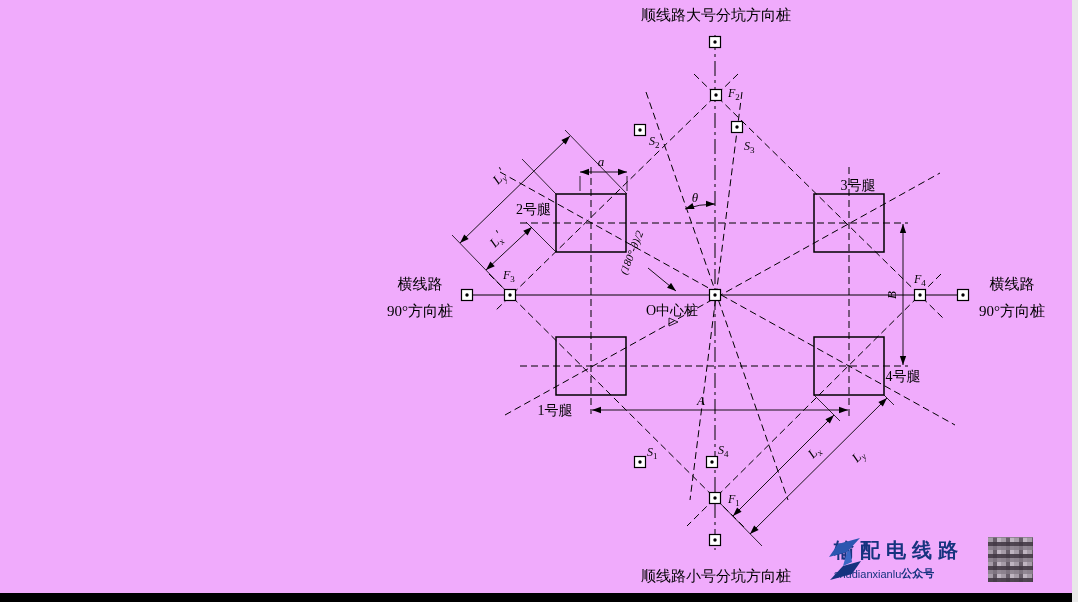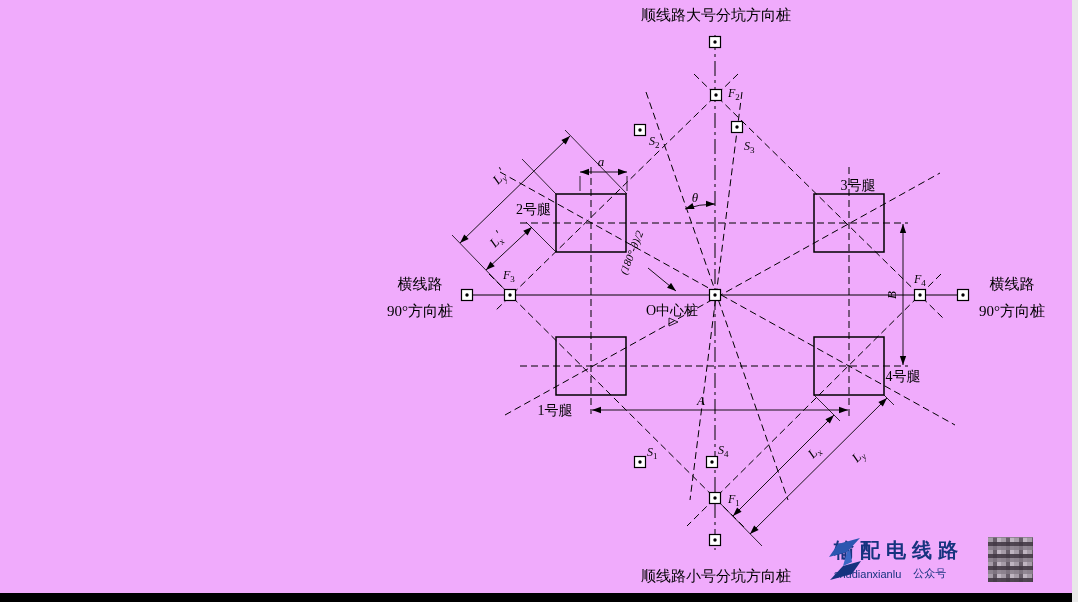--- a/index.html
+++ b/index.html
@@ -20,21 +20,21 @@
   .cl{stroke-dasharray:15 4 3 4;}
   .thin{stroke-width:0.8;}
   .dim{stroke-width:0.9;}
   .stk rect{fill:#fff;stroke:#000;stroke-width:1.2;}
   .stk circle{fill:#000;stroke:none;}
   
   .brand{position:absolute;left:826px;top:537px;display:flex;align-items:flex-start;}
   .brand-text{margin-left:8px;width:142px;}
   .brand-title{color:#16337f;font-weight:bold;font-size:20px;letter-spacing:6px;white-space:nowrap;}
   .brand-sub{margin-top:2px;font-size:11px;color:#16337f;display:flex;align-items:center;}
-  .brand-sub .badge{margin-left:12px;color:#16337f;}
+  .brand-sub .badge{margin-left:0;color:#16337f;font-weight:bold;}
   .qr{width:45px;height:45px;margin-left:12px;opacity:.85;
       background:
         repeating-linear-gradient(0deg,rgba(40,40,40,.9) 0 4px,rgba(255,255,255,.15) 4px 8px,rgba(120,120,120,.8) 8px 12px),
         repeating-linear-gradient(90deg,#888 0 5px,#333 5px 9px,#aaa 9px 13px);}
   .bottombar{position:absolute;left:0;bottom:0;width:100%;height:9px;background:#000;}
 </style>
 </head>
 <body>
 
 <div class="page">

